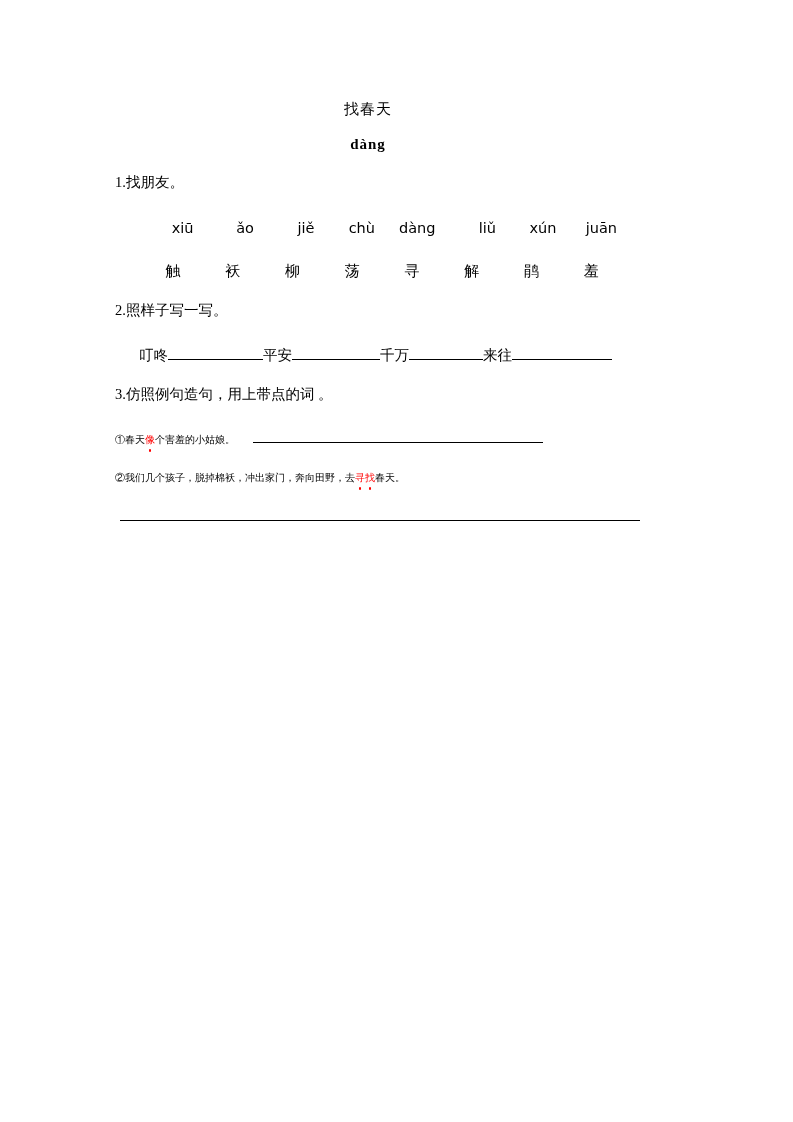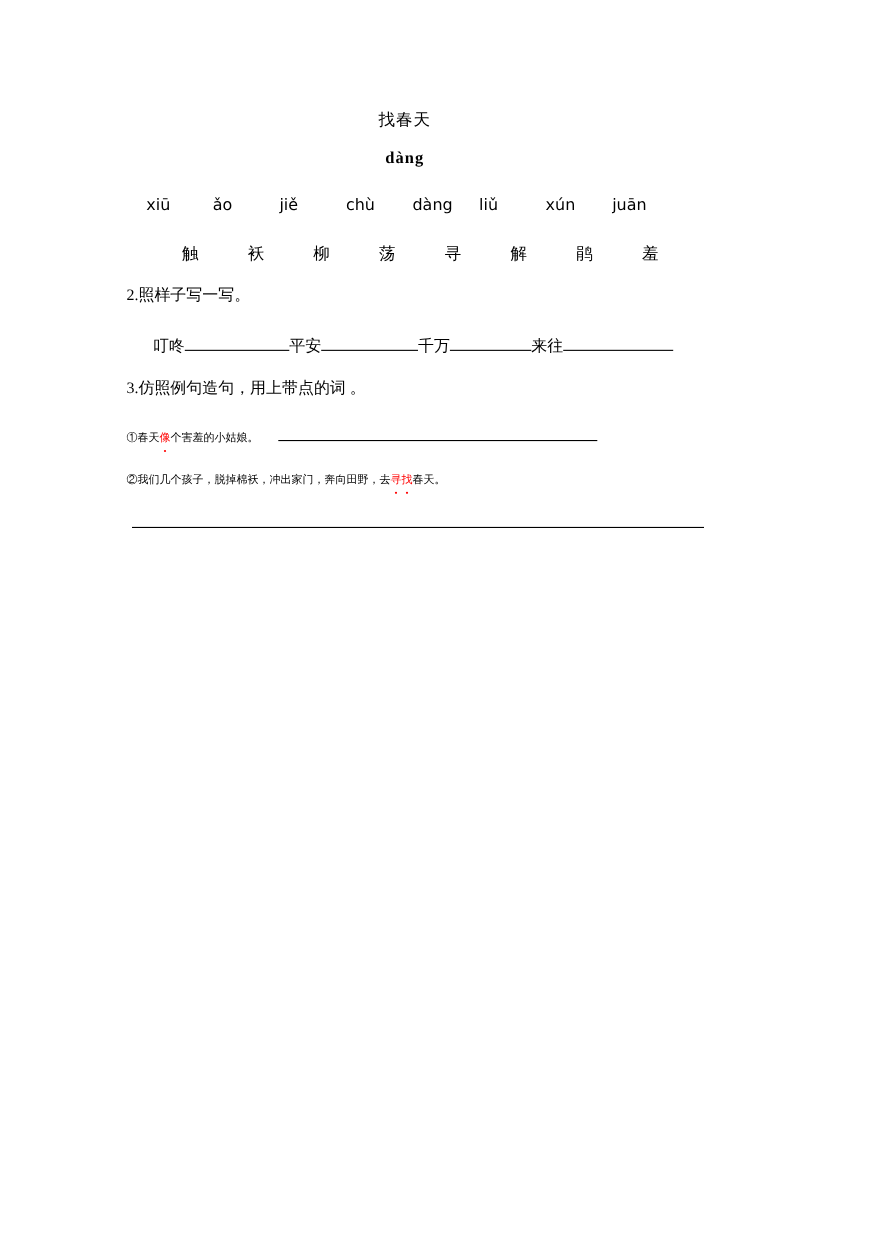--- a/index.html
+++ b/index.html
@@ -47,21 +47,21 @@
     display: flex;
     margin-top: 26px;
     padding-left: 18px;
     padding-right: 4px;
     justify-content: space-between;
     font-family: "DejaVu Sans", sans-serif;
     font-size: 14.5px;
   }
   .pinyin-row .cell {
     flex: 1;
-    text-align: left;
+    text-align: right;
   }
   .hanzi-row {
     display: flex;
     margin-top: 26px;
     padding-left: 28px;
     padding-right: 0px;
     justify-content: space-between;
     font-size: 15px;
   }
   .hanzi-row .cell {
@@ -135,20 +135,21 @@
   }
 </style>
 </head>
 <body>
 
 <div class="page">
 
   <div class="doc-title">找春天</div>
   <div class="doc-subtitle">dàng</div>
 
+  <div class="q-line">1.找朋友。</div>
 
   <div class="pinyin-row">
     <span class="cell">xiū</span>
     <span class="cell">ǎo</span>
     <span class="cell">jiě</span>
     <span class="cell">chù</span>
     <span class="cell">dàng</span>
     <span class="cell">liǔ</span>
     <span class="cell">xún</span>
     <span class="cell">juān</span>

